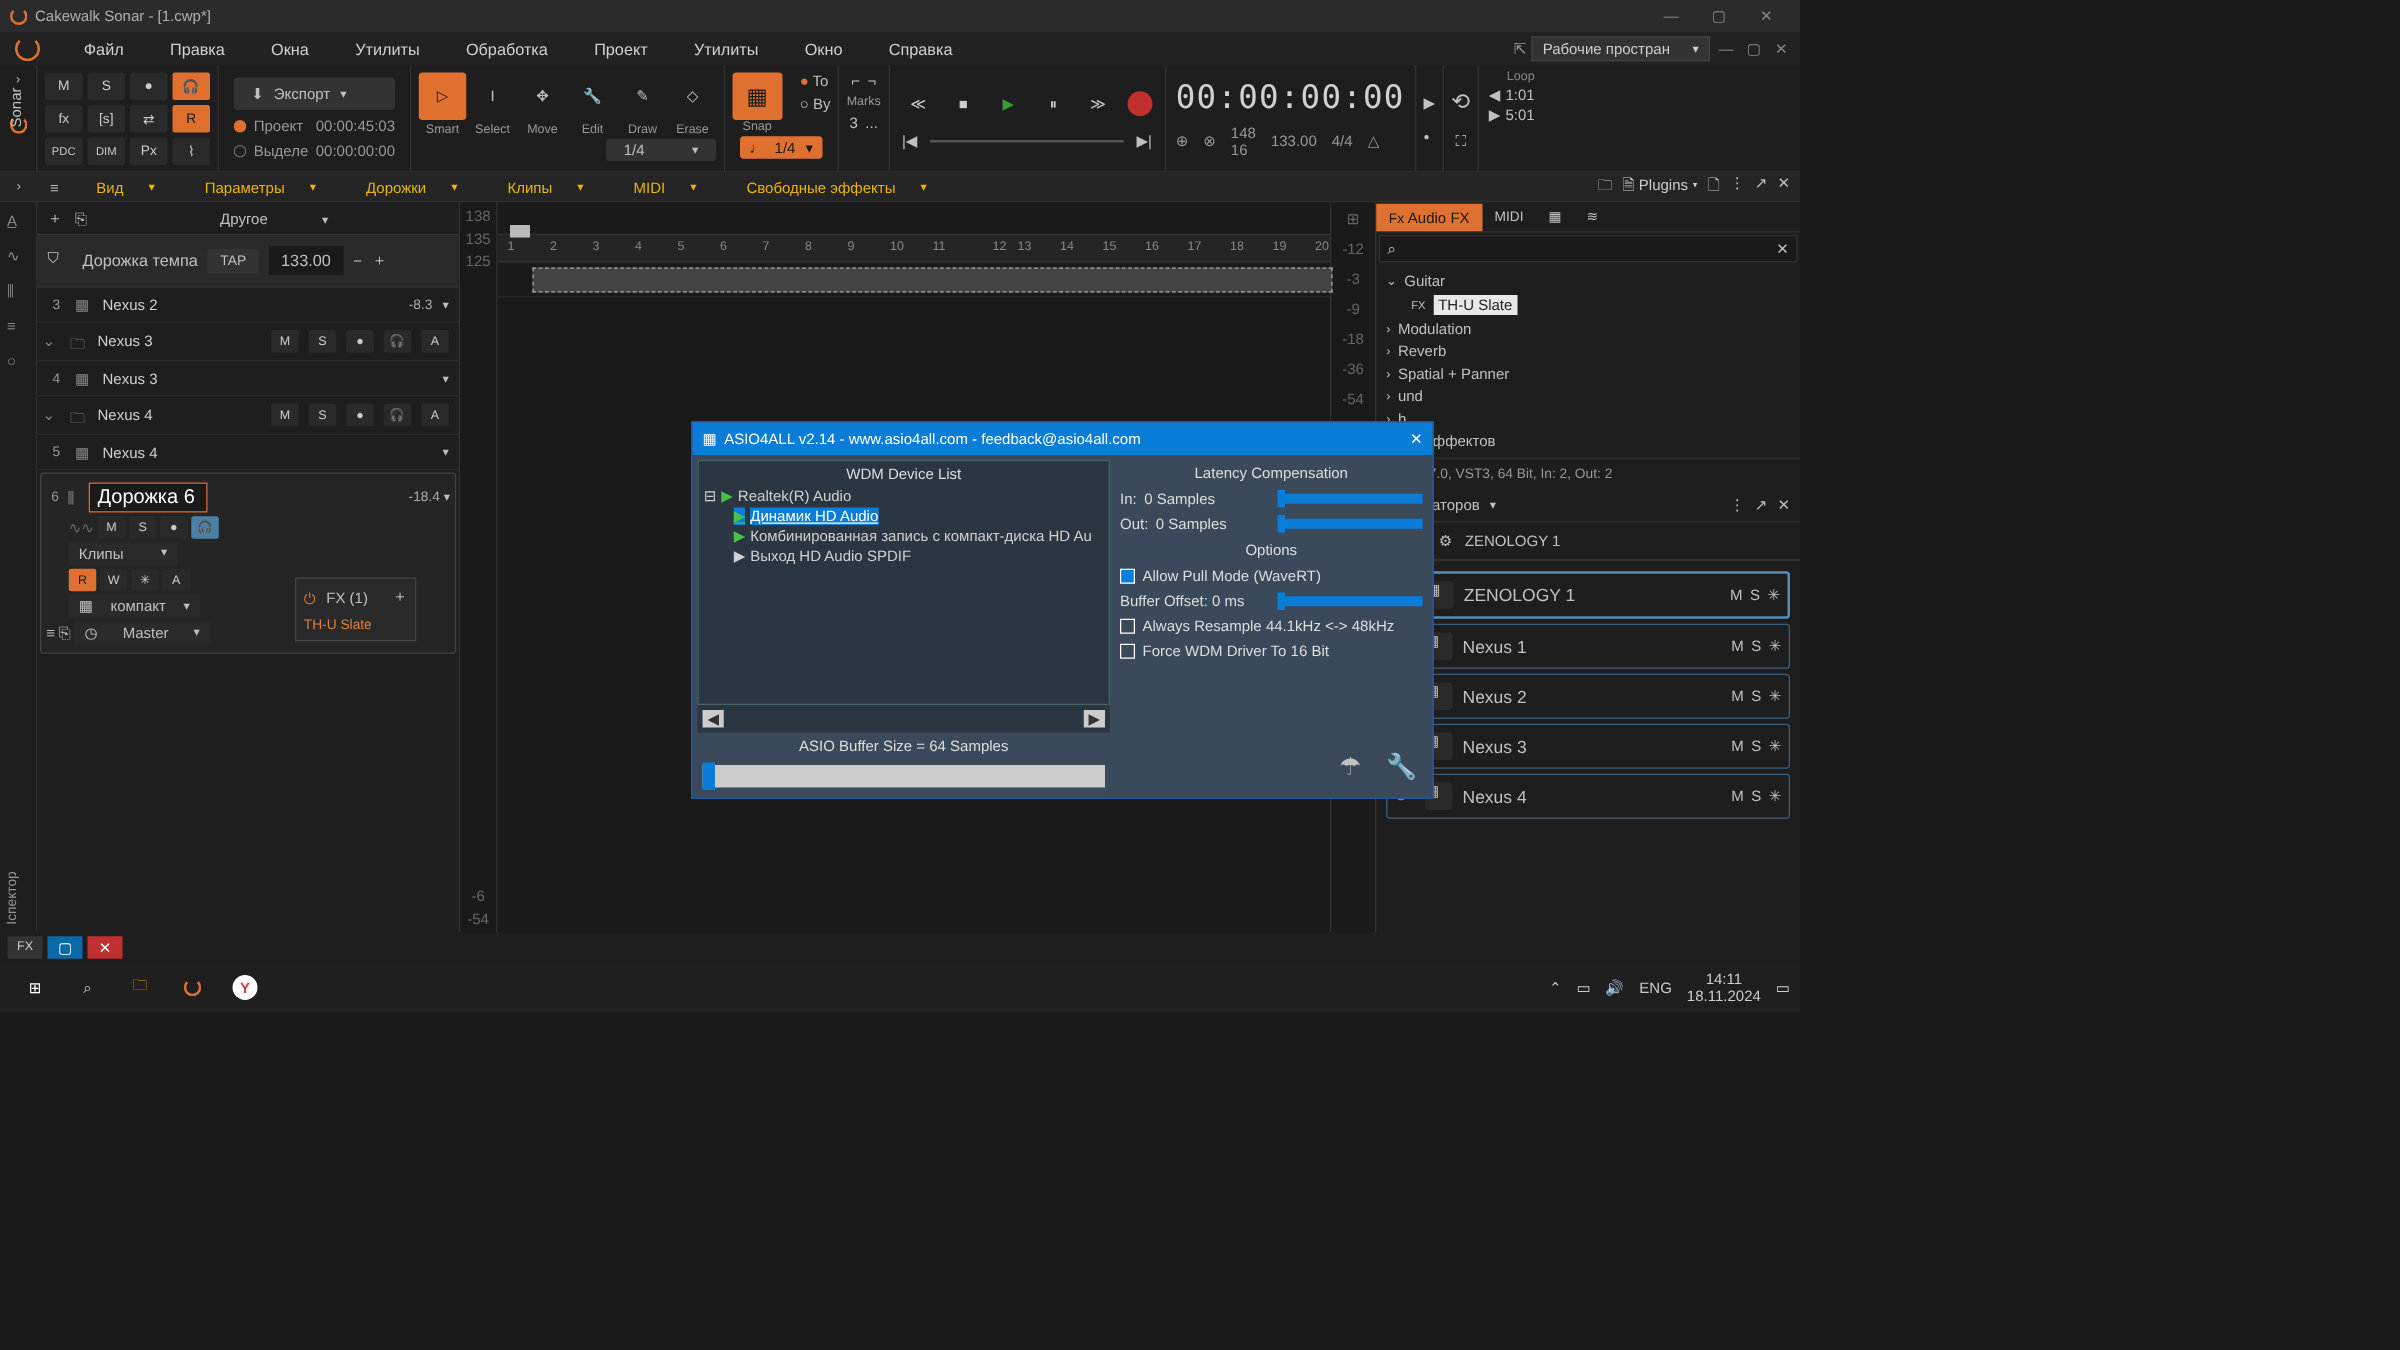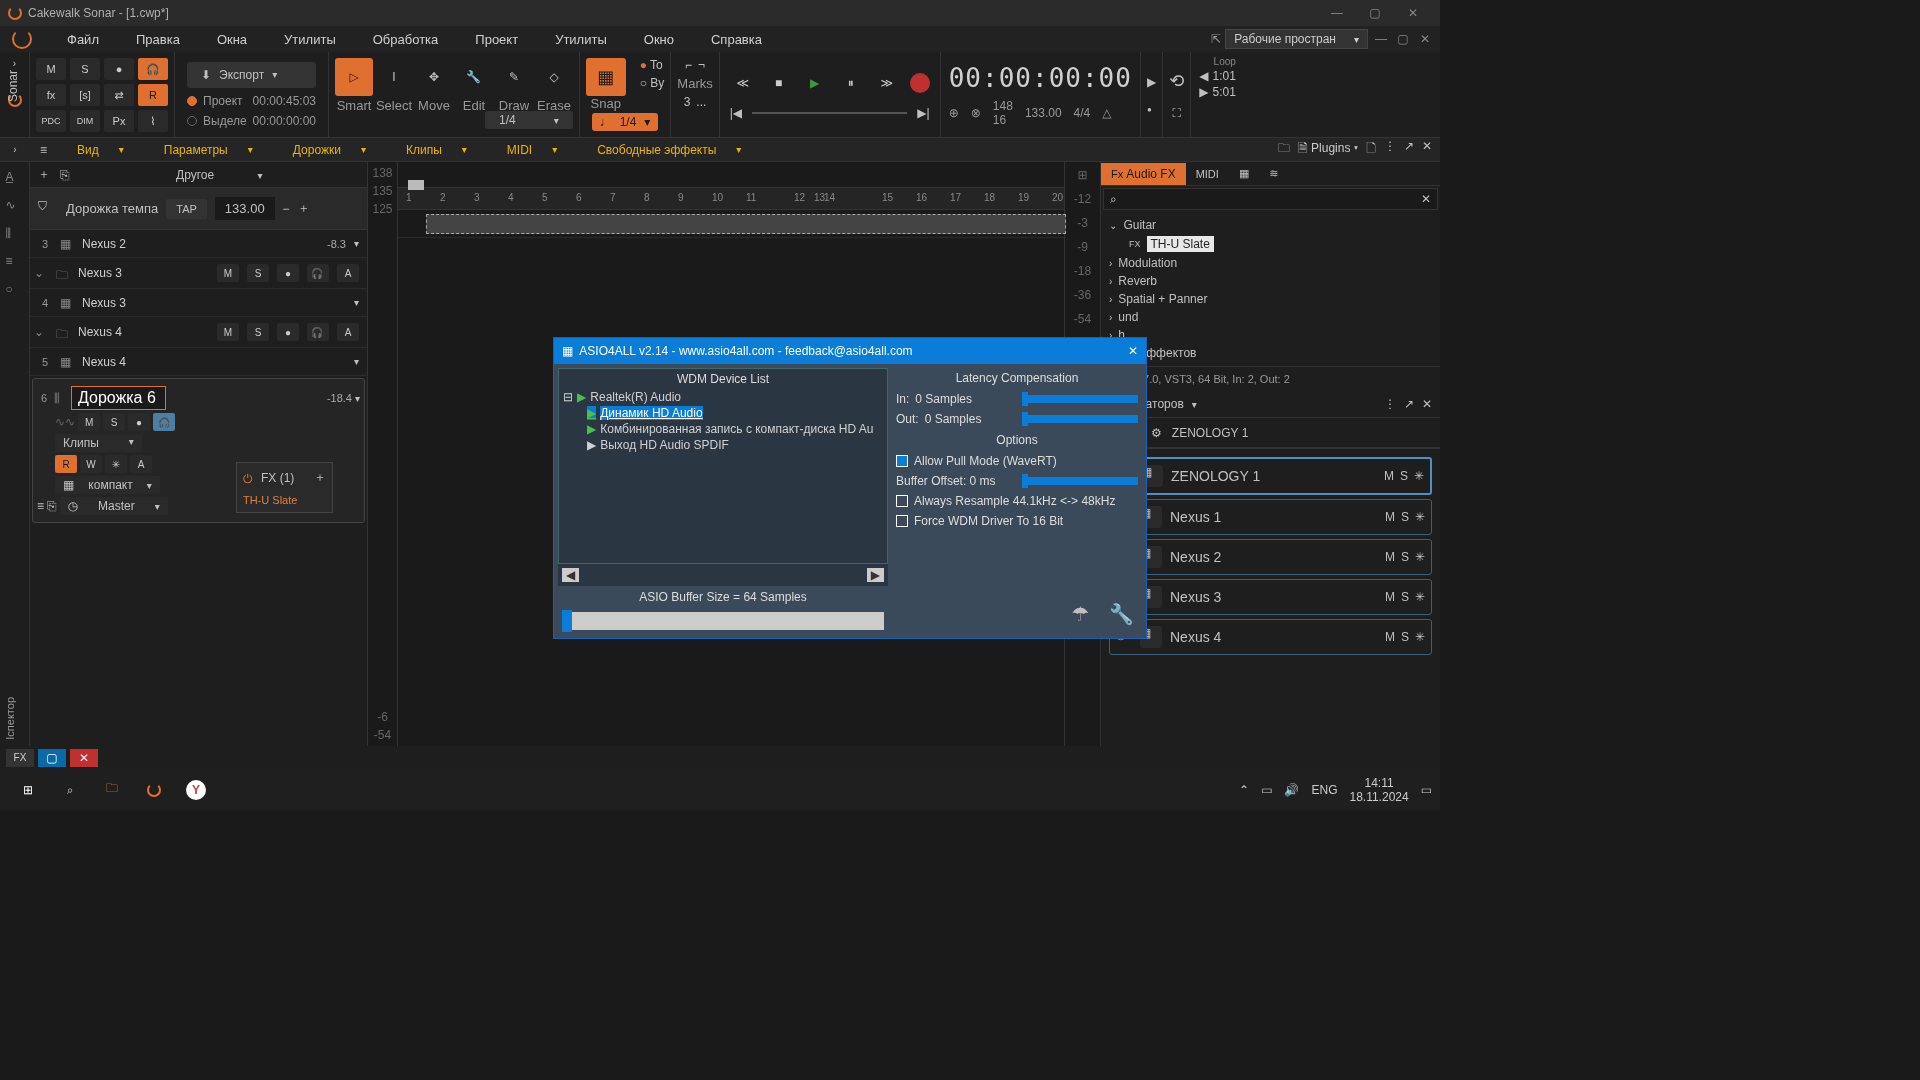--- a/index.html
+++ b/index.html
@@ -23,21 +23,21 @@
 .tb-btn.orange { background: #e07030; color: #1a1a1a; }
 .export-sec { padding: 8px 12px; display: flex; flex-direction: column; gap: 6px; justify-content: center; border-right: 1px solid #333;}
 .export-btn { background: #333; padding: 6px 14px; border-radius: 3px; display: flex; align-items: center; gap: 8px; }
 .radio-row { display: flex; align-items: center; gap: 6px; font-size: 11px; color: #999; }
 .radio-dot { width: 10px; height: 10px; border: 1px solid #666; border-radius: 50%; }
 .radio-dot.on { background: #e07030; border-color: #e07030; }
 .tools-sec { display: flex; padding: 6px; gap: 2px; border-right: 1px solid #333; }
 .tool-col { display: flex; flex-direction: column; align-items: center; gap: 2px; }
 .tool-btn { width: 38px; height: 38px; display: flex; align-items: center; justify-content: center; border-radius: 3px; }
 .tool-btn.orange { background: #e07030; color: #1a1a1a; }
-.tool-label { font-size: 13px; color: #999; }
+.tool-label { font-size: 10px; color: #999; }
 .snap-sec { display: flex; flex-direction: column; align-items: center; padding: 6px; border-right: 1px solid #333; gap: 2px; }
 .snap-btn { width: 40px; height: 38px; background: #e07030; border-radius: 3px; display: flex; align-items: center; justify-content: center; }
 .marks-sec { display: flex; flex-direction: column; padding: 6px; border-right: 1px solid #333; align-items: center; gap: 4px;}
 .transport-sec { display: flex; align-items: center; padding: 0 10px; gap: 10px; border-right: 1px solid #333; flex-direction: column; justify-content: center;}
 .trans-row { display: flex; gap: 10px; align-items: center; }
 .trans-btn { width: 26px; height: 26px; display: flex; align-items: center; justify-content: center; color: #ccc; }
 .play-btn { color: #3a9b3a; }
 .rec-btn { width: 20px; height: 20px; background: #c03030; border-radius: 50%; }
 .time-display { font-size: 26px; color: #d0d0d0; font-family: monospace; letter-spacing: 1px; }
 .time-sec { display: flex; flex-direction: column; padding: 4px 8px; border-right: 1px solid #333; justify-content: center; gap: 6px; }
@@ -483,21 +483,21 @@
       <span class="ruler-tick" style="left:110px;">4</span>
       <span class="ruler-tick" style="left:144px;">5</span>
       <span class="ruler-tick" style="left:178px;">6</span>
       <span class="ruler-tick" style="left:212px;">7</span>
       <span class="ruler-tick" style="left:246px;">8</span>
       <span class="ruler-tick" style="left:280px;">9</span>
       <span class="ruler-tick" style="left:314px;">10</span>
       <span class="ruler-tick" style="left:348px;">11</span>
       <span class="ruler-tick" style="left:396px;">12</span>
       <span class="ruler-tick" style="left:416px;">13</span>
-      <span class="ruler-tick" style="left:426px;">14</span>
+      <span class="ruler-tick" style="left:450px;">14</span>
       <span class="ruler-tick" style="left:484px;">15</span>
       <span class="ruler-tick" style="left:518px;">16</span>
       <span class="ruler-tick" style="left:552px;">17</span>
       <span class="ruler-tick" style="left:586px;">18</span>
       <span class="ruler-tick" style="left:620px;">19</span>
       <span class="ruler-tick" style="left:654px;">20</span>
     </div>
     <div style="height:28px; border-bottom:1px solid #2a2a2a; position:relative;">
       <div class="clip-block" style="left:28px; width:640px; top:4px;"></div>
     </div>

